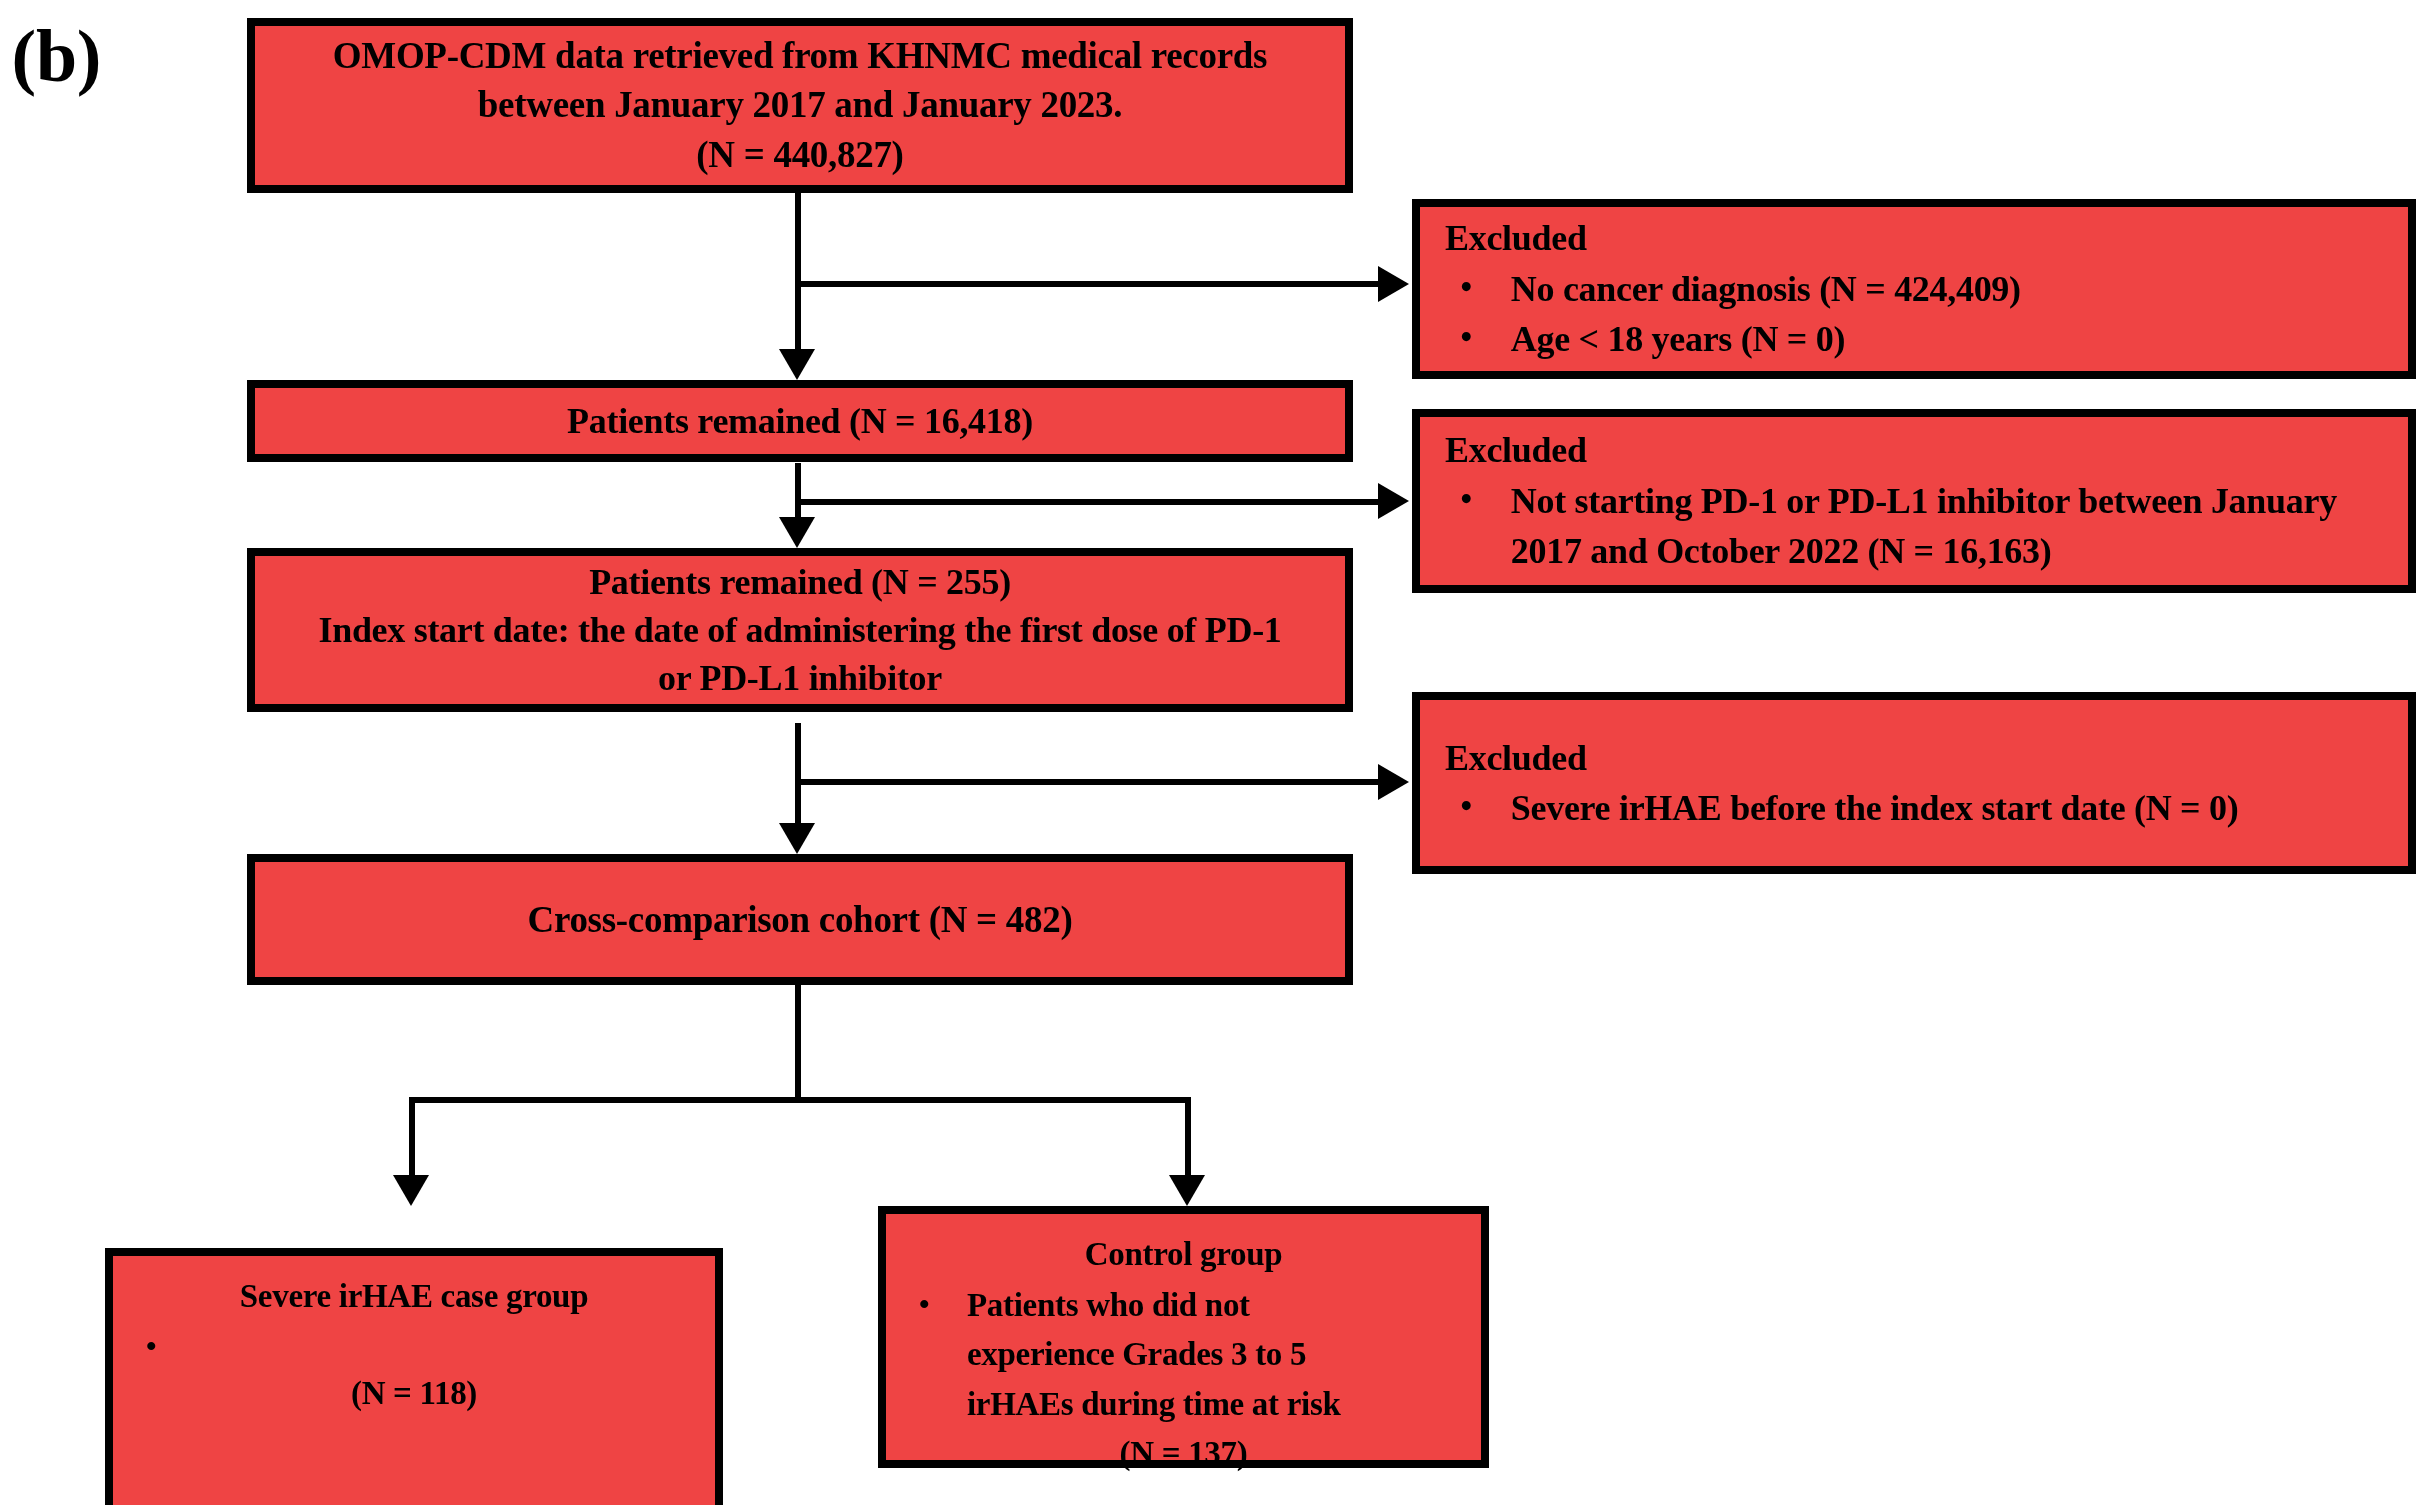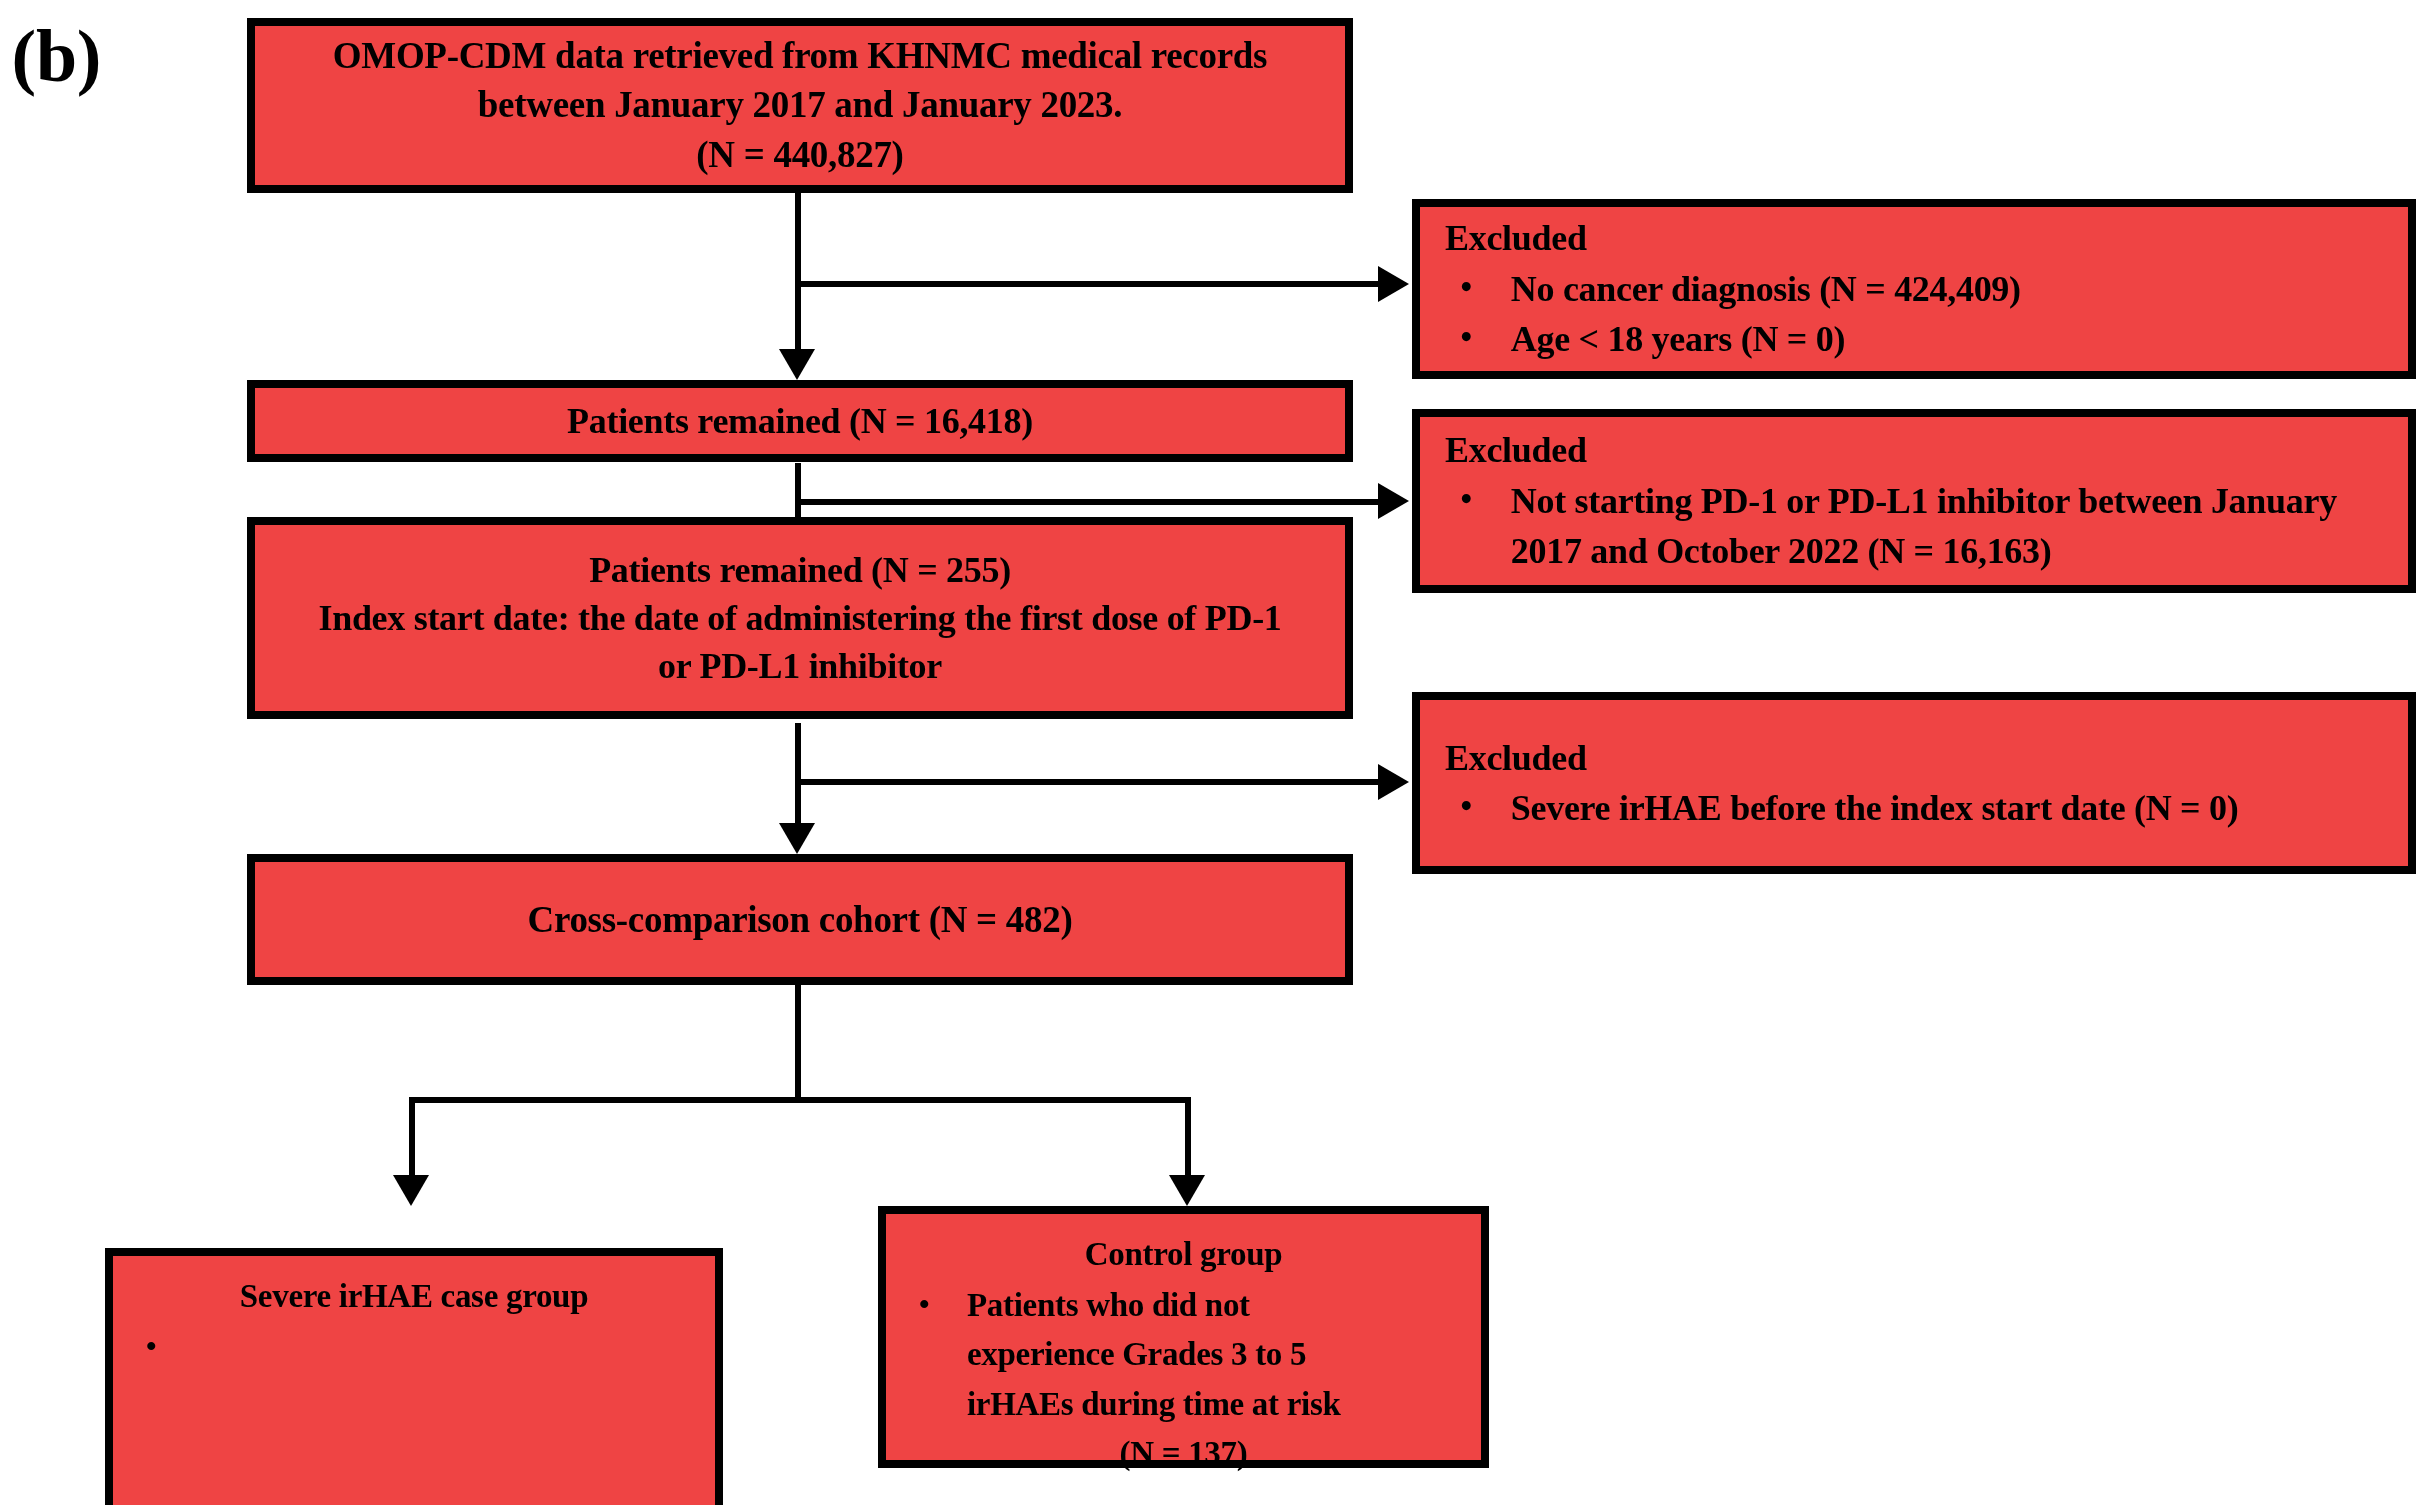--- a/index.html
+++ b/index.html
@@ -107,21 +107,21 @@
     <div class="excl-heading">Excluded</div>
     <div class="bullet-row">
       <span class="bullet-dot">•</span>
       <span class="bullet-lines">
         <span class="bl" style="display:block;">Not starting PD-1 or PD-L1 inhibitor between January</span>
         <span class="bl" style="display:block;">2017 and October 2022 (N = 16,163)</span>
       </span>
     </div>
   </div>
 
-  <div class="box center-box" style="left:247px; top:517px; width:1106px; height:202px;">
+  <div class="box center-box" style="left:247px; top:548px; width:1106px; height:164px;">
     <div class="box-line-sm">Patients remained (N = 255)</div>
     <div class="box-line-sm">Index start date: the date of administering the first dose of PD-1</div>
     <div class="box-line-sm">or PD-L1 inhibitor</div>
   </div>
 
   <div class="vline" style="left:795px; top:723px; height:100px;"></div>
   <div class="arrow-down" style="left:779px; top:823px;"></div>
 
   <div class="hline" style="left:795px; top:779px; width:583px;"></div>
   <div class="arrow-right" style="left:1378px; top:764px;"></div>
@@ -143,20 +143,21 @@
   <div class="vline" style="left:409px; top:1097px; height:79px;"></div>
   <div class="arrow-down" style="left:393px; top:1175px;"></div>
   <div class="vline" style="left:1185px; top:1097px; height:79px;"></div>
   <div class="arrow-down" style="left:1169px; top:1175px;"></div>
 
   <div class="box group-box" style="left:105px; top:1248px; width:618px; height:279px;">
     <div class="group-title">Severe irHAE case group</div>
     <div class="group-bullet-row">
       <span class="bullet-dot">•</span>
     </div>
+    <div class="group-n">(N = 118)</div>
   </div>
 
   <div class="box group-box" style="left:878px; top:1206px; width:611px; height:262px;">
     <div class="group-title">Control group</div>
     <div class="group-bullet-row">
       <span class="bullet-dot">•</span>
       <span class="group-lines">
         <span class="bl" style="display:block;">Patients who did not</span>
         <span class="bl" style="display:block;">experience Grades 3 to 5</span>
         <span class="bl" style="display:block;">irHAEs during time at risk</span>

